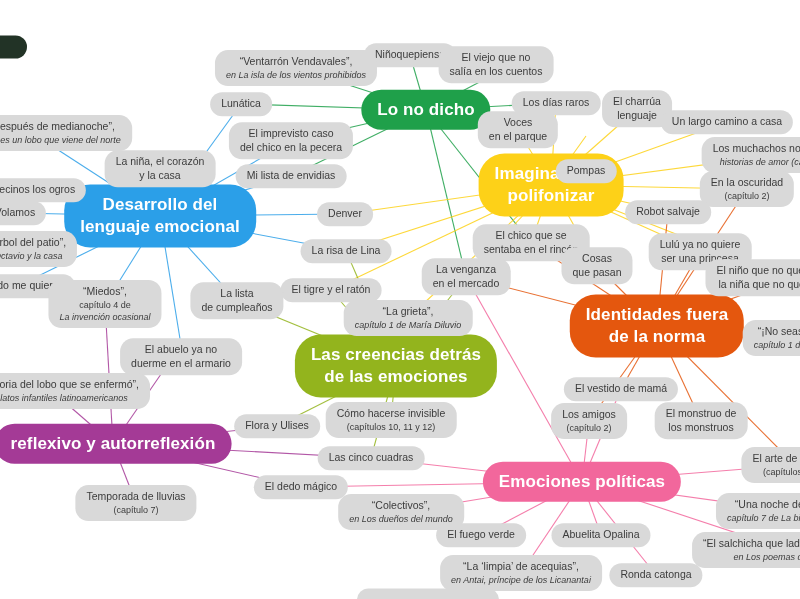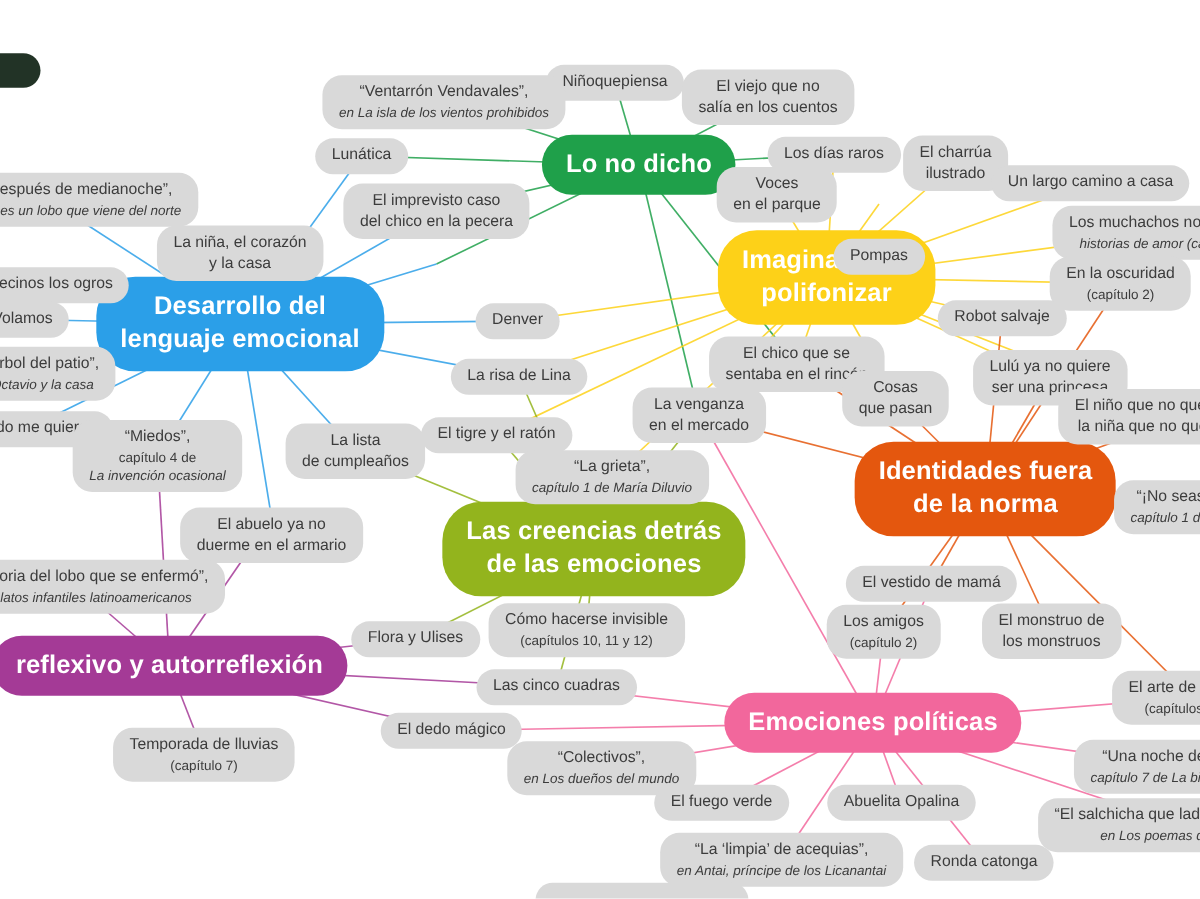--- a/index.html
+++ b/index.html
@@ -124,37 +124,37 @@
       </div>
       <div class="node topic" style="left: 113px; top: 444px; background: rgb(164, 58, 150);">
         <div class="ln">reflexivo y autorreflexión</div>
       </div>
       <div class="node topic" style="left: 582px; top: 482px; background: rgb(242, 103, 156);">
         <div class="ln">Emociones políticas</div>
       </div>
       <div class="node leaf" style="left: 410px; top: 55px;">
         <div class="ln">Niñoquepiensa</div>
       </div>
-      <div class="node leaf" style="left: 512px; top: 65px;">
+      <div class="node leaf" style="left: 496px; top: 65px;">
         <div class="ln">El viejo que no</div>
         <div class="ln">salía en los cuentos</div>
       </div>
       <div class="node leaf" style="left: 296px; top: 68px;">
         <div class="ln">“Ventarrón Vendavales”,</div>
         <div class="ln sm it">en La isla de los vientos prohibidos</div>
       </div>
       <div class="node leaf" style="left: 241px; top: 104px;">
         <div class="ln">Lunática</div>
       </div>
       <div class="node leaf" style="left: 556px; top: 103px;">
         <div class="ln">Los días raros</div>
       </div>
       <div class="node leaf" style="left: 637px; top: 109px;">
         <div class="ln">El charrúa</div>
-        <div class="ln">ilustrado</div>
+        <div class="ln">lenguaje</div>
       </div>
       <div class="node leaf" style="left: 727px; top: 122px;">
         <div class="ln">Un largo camino a casa</div>
       </div>
       <div class="node leaf" style="left: 518px; top: 130px;">
         <div class="ln">Voces</div>
         <div class="ln">en el parque</div>
       </div>
       <div class="node leaf" style="left: 586px; top: 136px; margin-top: 35px;">
         <div class="ln">Pompas</div>
@@ -163,20 +163,23 @@
         <div class="ln">El imprevisto caso</div>
         <div class="ln">del chico en la pecera</div>
       </div>
       <div class="node leaf" style="left: 778px; top: 155px;">
         <div class="ln">Los muchachos no escriben</div>
         <div class="ln sm it">historias de amor (capítulo 3)</div>
       </div>
       <div class="node leaf" style="left: 32px; top: 133px;">
         <div class="ln">“La tierra después de medianoche”,</div>
         <div class="ln sm it">en El invierno es un lobo que viene del norte</div>
+      </div>
+      <div class="node leaf" style="left: 291px; top: 176px;">
+        <div class="ln">Mi lista de envidias</div>
       </div>
       <div class="node leaf" style="left: 747px; top: 189px;">
         <div class="ln">En la oscuridad</div>
         <div class="ln sm">(capítulo 2)</div>
       </div>
       <div class="node leaf" style="left: 25px; top: 190px;">
         <div class="ln">Mis vecinos los ogros</div>
       </div>
       <div class="node leaf" style="left: 668px; top: 212px;">
         <div class="ln">Robot salvaje</div>

